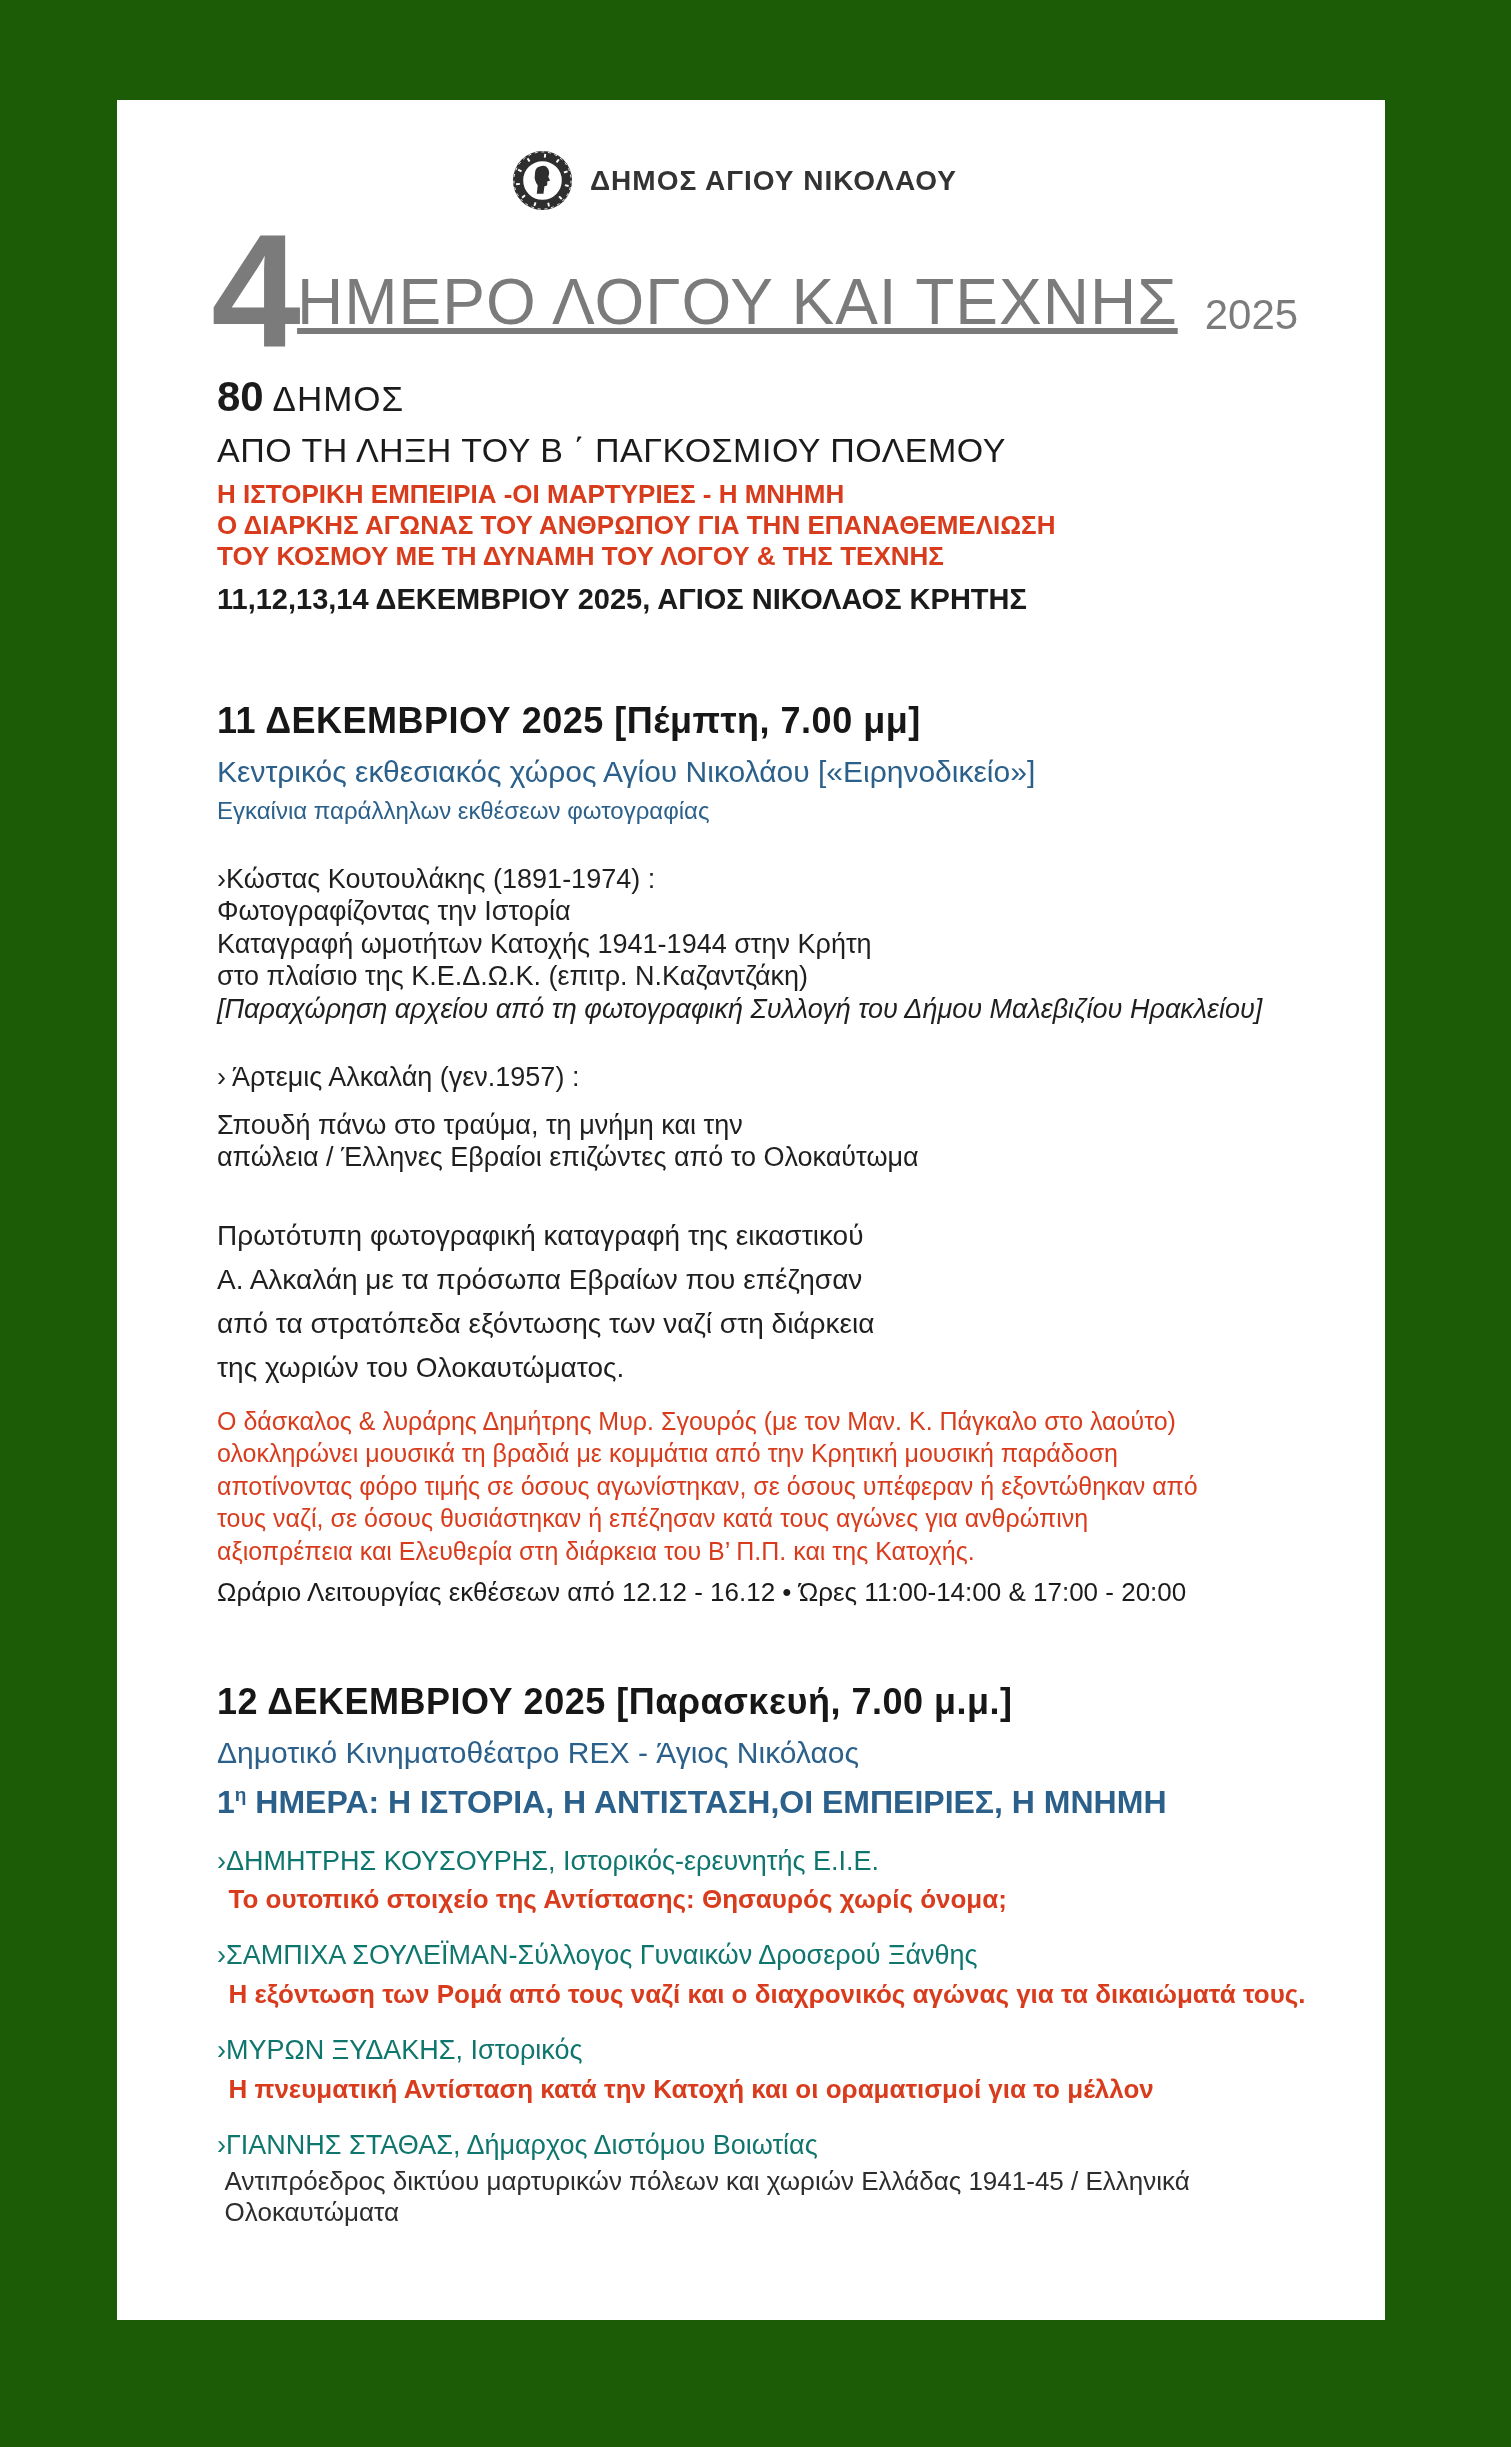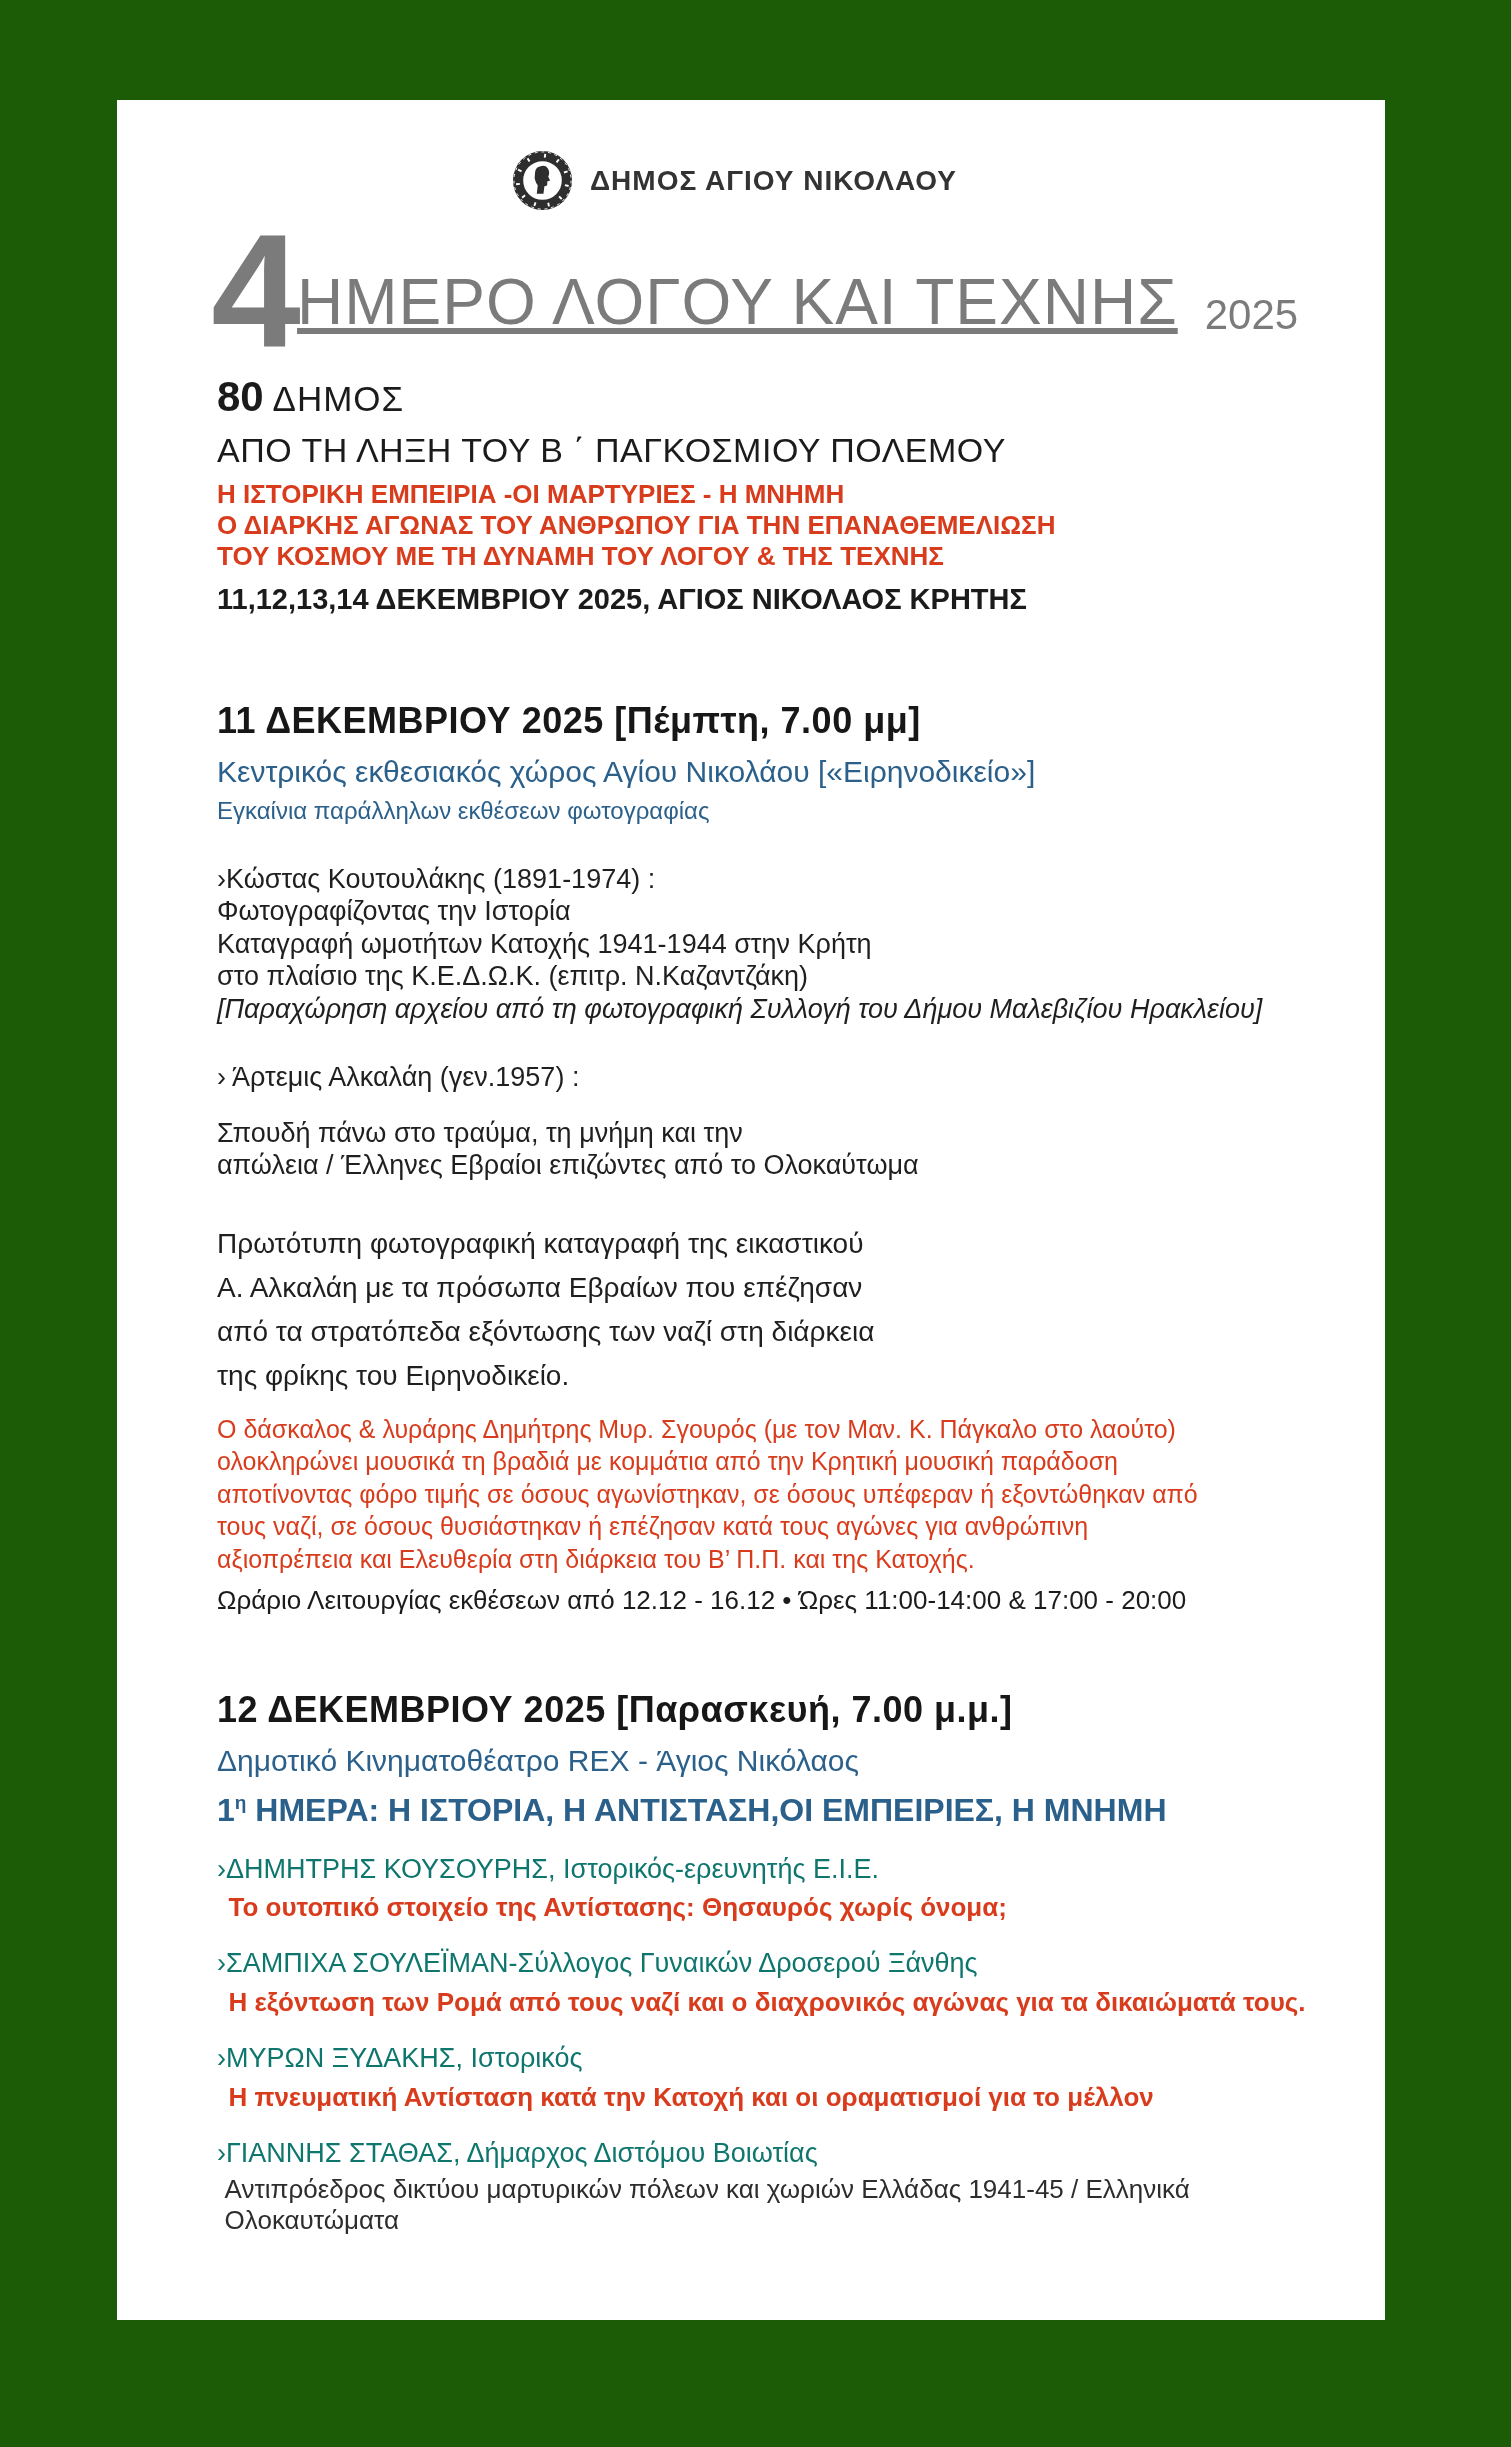--- a/index.html
+++ b/index.html
@@ -41,21 +41,21 @@
   .desc-block{font-size:28px;line-height:44px;color:#1f1f1f;}
   .red-par{font-size:25px;line-height:32.5px;color:#d93c1c;}
   .hours-line{font-size:26px;color:#1b1b1b;margin-top:9.6px;white-space:nowrap;}
   .day-title-blue{font-size:32px;color:#2b608b;font-weight:700;margin-top:13.4px;white-space:nowrap;}
   .day-title-blue sup{font-size:19px;}
   .section-label{font-size:26px;color:#1b1b1b;font-weight:600;margin-top:15.3px;letter-spacing:0.5px;}
   .speaker{margin-top:25px;}
   .speaker-name{font-size:27px;color:#0f766e;}
   .speaker-sub{font-size:26px;color:#2d2d2d;margin-top:5.7px;padding-left:7.6px;}
   .speaker-topic{font-size:26px;color:#d93c1c;font-weight:600;margin-top:7.6px;padding-left:11.5px;}
-  .mt8{margin-top:23px;}
+  .mt8{margin-top:15px;}
 </style>
 </head>
 <body>
 
 <div class="sheet">
 
   <div class="brand-row">
     <svg class="seal" viewBox="0 0 64 64">
       <circle cx="32" cy="32" r="31" fill="#2e2e2e"></circle>
       <circle cx="32" cy="32" r="30" fill="none" stroke="#ffffff" stroke-width="1" stroke-dasharray="3 4"></circle>
@@ -114,21 +114,21 @@
   <div class="body-block" style="margin-top:36px;">
     <div>› Άρτεμις Αλκαλάη (γεν.1957) :</div>
     <div class="mt8">Σπουδή πάνω στο τραύμα, τη μνήμη και την</div>
     <div>απώλεια / Έλληνες Εβραίοι επιζώντες από το Ολοκαύτωμα</div>
   </div>
 
   <div class="desc-block" style="margin-top:40px;">
     <div>Πρωτότυπη  φωτογραφική  καταγραφή  της  εικαστικού</div>
     <div>Α.  Αλκαλάη  με  τα  πρόσωπα  Εβραίων  που  επέζησαν</div>
     <div>από τα στρατόπεδα εξόντωσης των ναζί στη διάρκεια</div>
-    <div>της φρίκης του Ειρηνοδικείο.</div>
+    <div>της χωριών του Ολοκαυτώματος.</div>
   </div>
 
   <div class="red-par" style="margin-top:15.3px;">
     <div>Ο δάσκαλος &amp; λυράρης Δημήτρης Μυρ. Σγουρός (με τον Μαν. Κ. Πάγκαλο στο λαούτο)</div>
     <div>ολοκληρώνει μουσικά τη βραδιά με κομμάτια από την Κρητική μουσική παράδοση</div>
     <div>αποτίνοντας φόρο τιμής σε όσους αγωνίστηκαν, σε όσους υπέφεραν ή εξοντώθηκαν από</div>
     <div>τους ναζί, σε όσους θυσιάστηκαν ή επέζησαν κατά τους αγώνες για ανθρώπινη</div>
     <div>αξιοπρέπεια και Ελευθερία στη διάρκεια του Β’ Π.Π. και της Κατοχής.</div>
   </div>
   <div class="hours-line">Ωράριο  Λειτουργίας εκθέσεων από 12.12 - 16.12  • Ώρες 11:00-14:00 &amp; 17:00 - 20:00</div>

